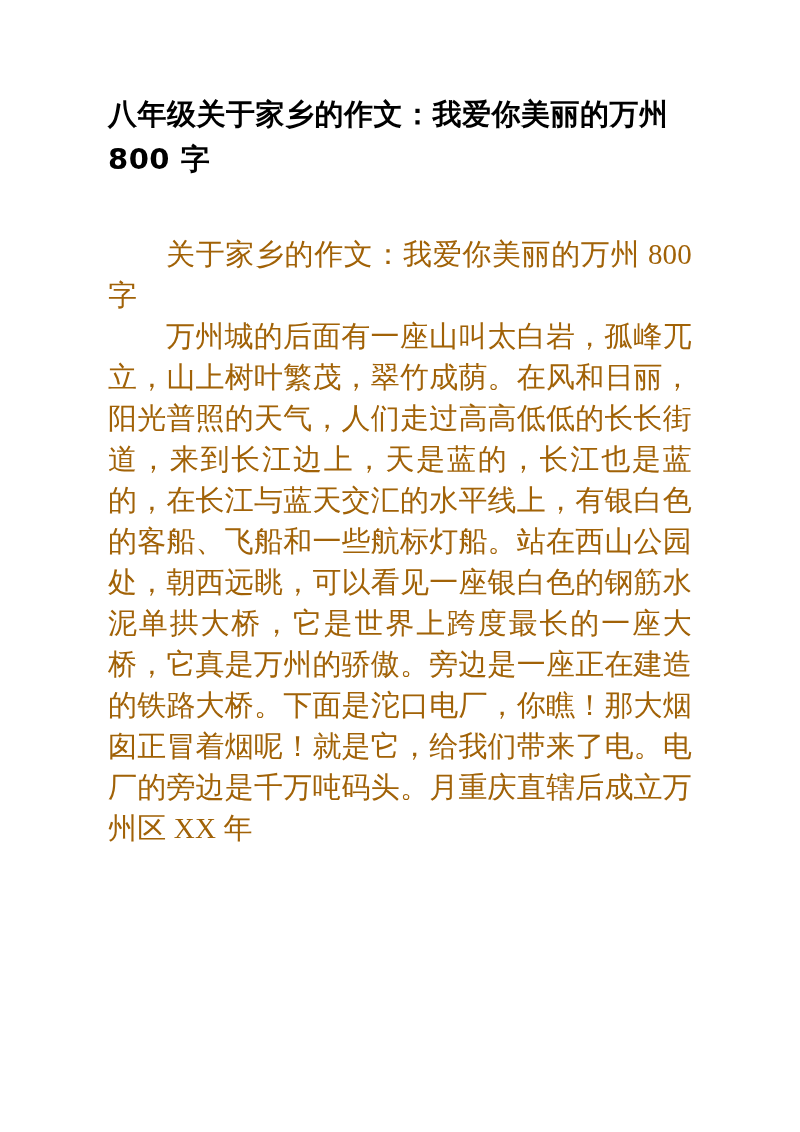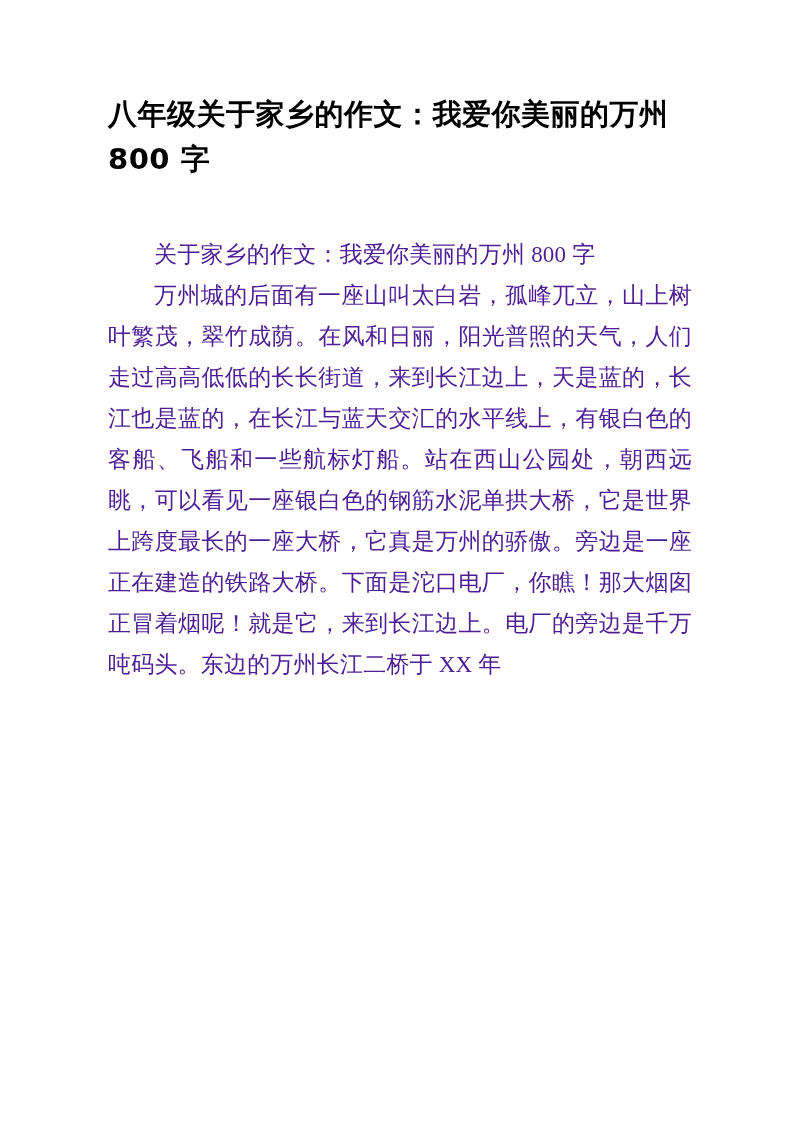--- a/index.html
+++ b/index.html
@@ -27,38 +27,38 @@
     font-weight: 700;
     font-size: 29px;
     line-height: 1.55;
     letter-spacing: 0.5px;
     margin: 0 0 52px 0;
     color: #000000;
     text-align: left;
   }
   .body-text {
     font-family: "Liberation Serif", "DejaVu Serif", serif;
-    font-size: 23px;
+    font-size: 29px;
     line-height: 41px;
     letter-spacing: 0.2px;
     text-align: justify;
     text-justify: inter-ideograph;
     margin: 0;
-    color: #4c1d95;
+    color: #a16207;
   }
   .body-text p {
     margin: 0;
     text-indent: 2em;
   }
 </style>
 </head>
 <body>
 
 <div class="page">
 
   <h1 class="doc-title">八年级关于家乡的作文：我爱你美丽的万州 800 字</h1>
 
   <div class="body-text">
     <p>关于家乡的作文：我爱你美丽的万州 800 字</p>
-    <p>万州城的后面有一座山叫太白岩，孤峰兀立，山上树叶繁茂，翠竹成荫。在风和日丽，阳光普照的天气，人们走过高高低低的长长街道，来到长江边上，天是蓝的，长江也是蓝的，在长江与蓝天交汇的水平线上，有银白色的客船、飞船和一些航标灯船。站在西山公园处，朝西远眺，可以看见一座银白色的钢筋水泥单拱大桥，它是世界上跨度最长的一座大桥，它真是万州的骄傲。旁边是一座正在建造的铁路大桥。下面是沱口电厂，你瞧！那大烟囱正冒着烟呢！就是它，来到长江边上。电厂的旁边是千万吨码头。东边的万州长江二桥于 XX 年</p>
+    <p>万州城的后面有一座山叫太白岩，孤峰兀立，山上树叶繁茂，翠竹成荫。在风和日丽，阳光普照的天气，人们走过高高低低的长长街道，来到长江边上，天是蓝的，长江也是蓝的，在长江与蓝天交汇的水平线上，有银白色的客船、飞船和一些航标灯船。站在西山公园处，朝西远眺，可以看见一座银白色的钢筋水泥单拱大桥，它是世界上跨度最长的一座大桥，它真是万州的骄傲。旁边是一座正在建造的铁路大桥。下面是沱口电厂，你瞧！那大烟囱正冒着烟呢！就是它，给我们带来了电。电厂的旁边是千万吨码头。月重庆直辖后成立万州区 XX 年</p>
   </div>
 
 </div>
 
 </body></html>

